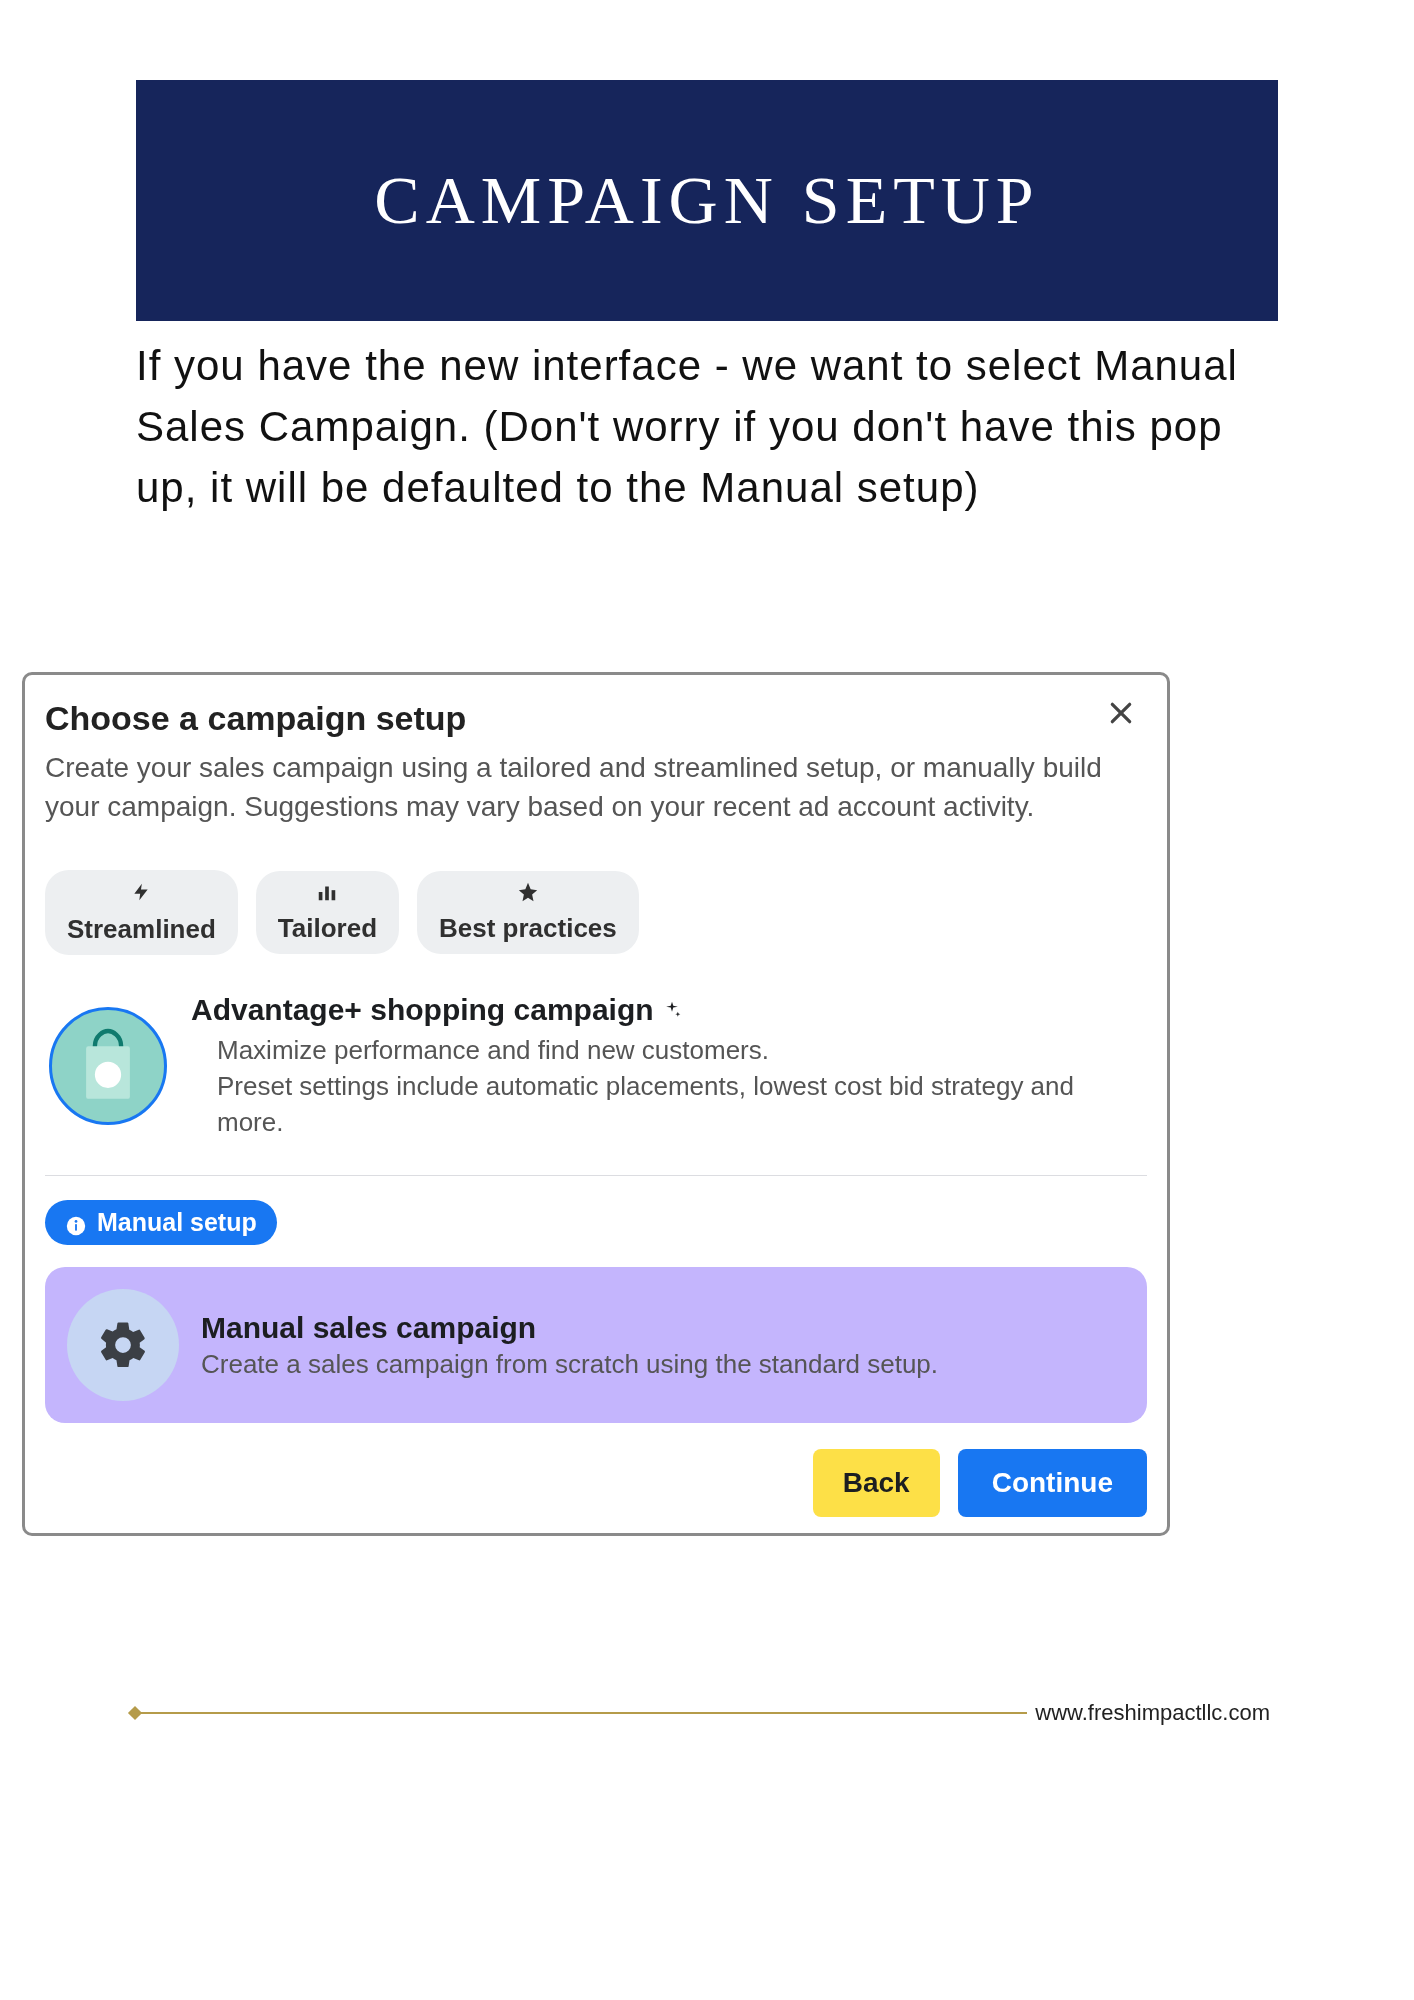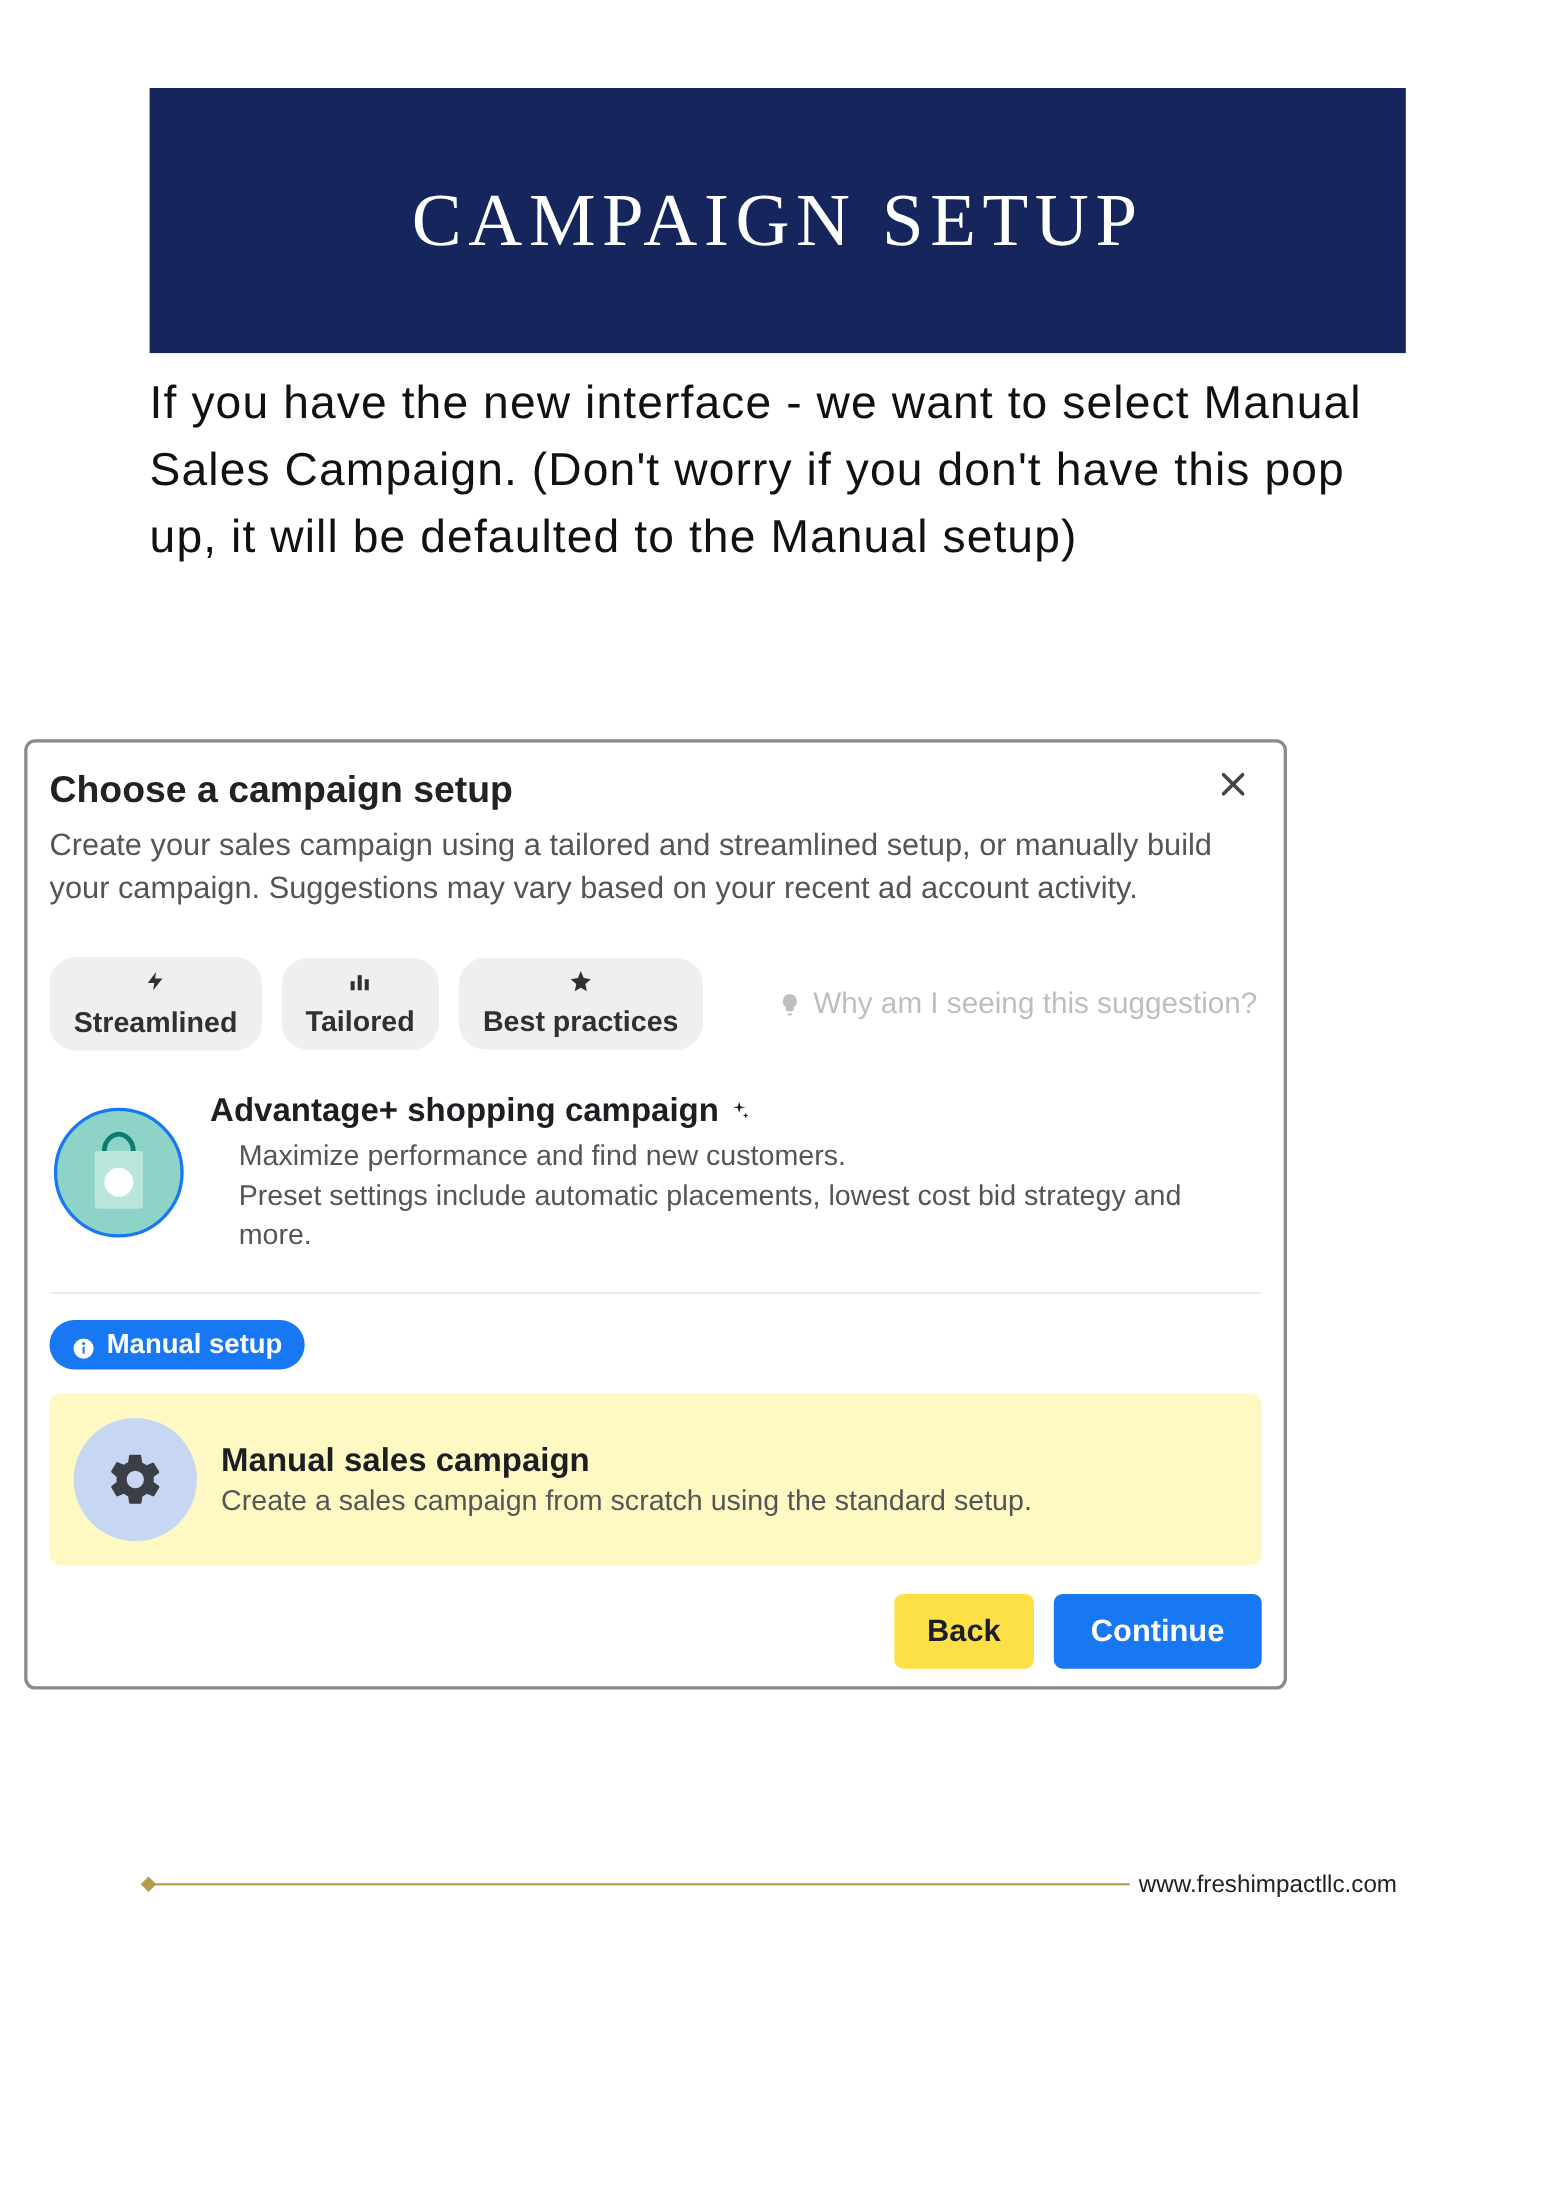--- a/index.html
+++ b/index.html
@@ -159,22 +159,22 @@
     padding: 8px 20px;
     display: inline-flex;
     align-items: flex-end;
     gap: 10px;
     font-size: 25px;
     font-weight: 700;
   }
 
   .selected-card {
     margin-top: 22px;
-    background: #fef9c3;
-    border-radius: 10px;
+    background: #c4b5fd;
+    border-radius: 20px;
     padding: 22px 22px;
     display: flex;
     gap: 22px;
     align-items: center;
   }
   .selected-icon {
     width: 112px;
     height: 112px;
     border-radius: 50%;
     background: #c6d6f3;
@@ -276,26 +276,20 @@
           <rect x="10" y="6" width="4" height="15" fill="#303030"></rect>
           <rect x="17" y="10" width="4" height="11" fill="#303030"></rect>
         </svg>
       <span>Tailored</span>
     </div>
     <div class="pill">
       <svg width="22" height="22" viewBox="0 0 24 24">
           <path fill="#303030" d="M12 2l2.9 6.9L22 10l-5.5 4.8L18 22l-6-3.6L6 22l1.5-7.2L2 10l7.1-1.1z"></path>
         </svg>
       <span>Best practices</span>
-    </div>
-    <div class="suggestion-link">
-      <svg width="22" height="22" viewBox="0 0 24 24">
-          <path fill="#bcbec2" d="M12 2a7 7 0 0 0-4 12.7V17a2 2 0 0 0 2 2h4a2 2 0 0 0 2-2v-2.3A7 7 0 0 0 12 2zM10 21h4v1a1 1 0 0 1-1 1h-2a1 1 0 0 1-1-1z"></path>
-        </svg>
-      <span>Why am I seeing this suggestion?</span>
     </div>
   </div>
 
   
   <div class="option-row">
     <div class="option-icon blue-ring">
       <svg width="70" height="80" viewBox="0 0 64 72">
         <path d="M20 18 C20 8 28 4 32 4 C36 4 44 8 44 18" stroke="#0f7a6e" stroke-width="4" fill="none" stroke-linecap="round"></path>
         <rect x="12" y="18" width="40" height="48" rx="2" fill="#b8e6db" stroke="#0f7a6e" stroke-width="0"></rect>
         <circle cx="32" cy="44" r="12" fill="#ffffff"></circle>

